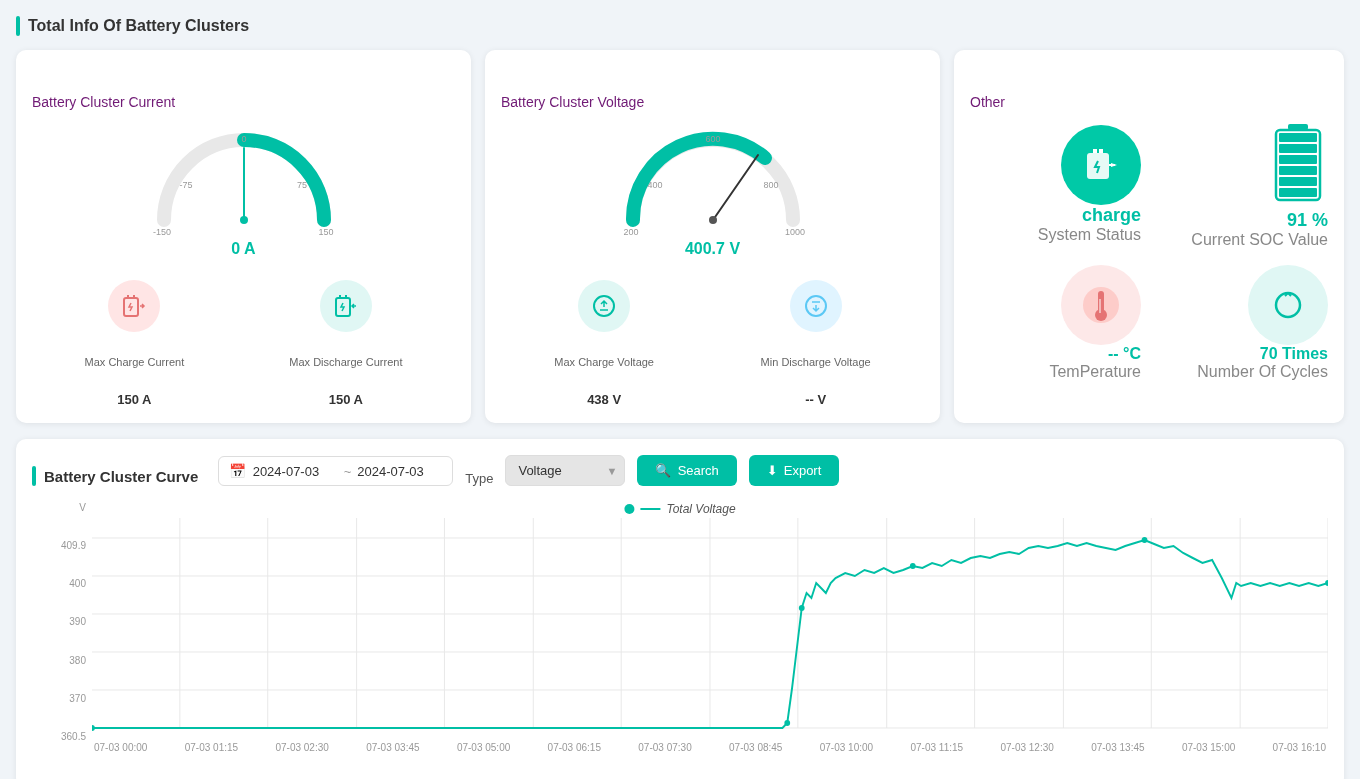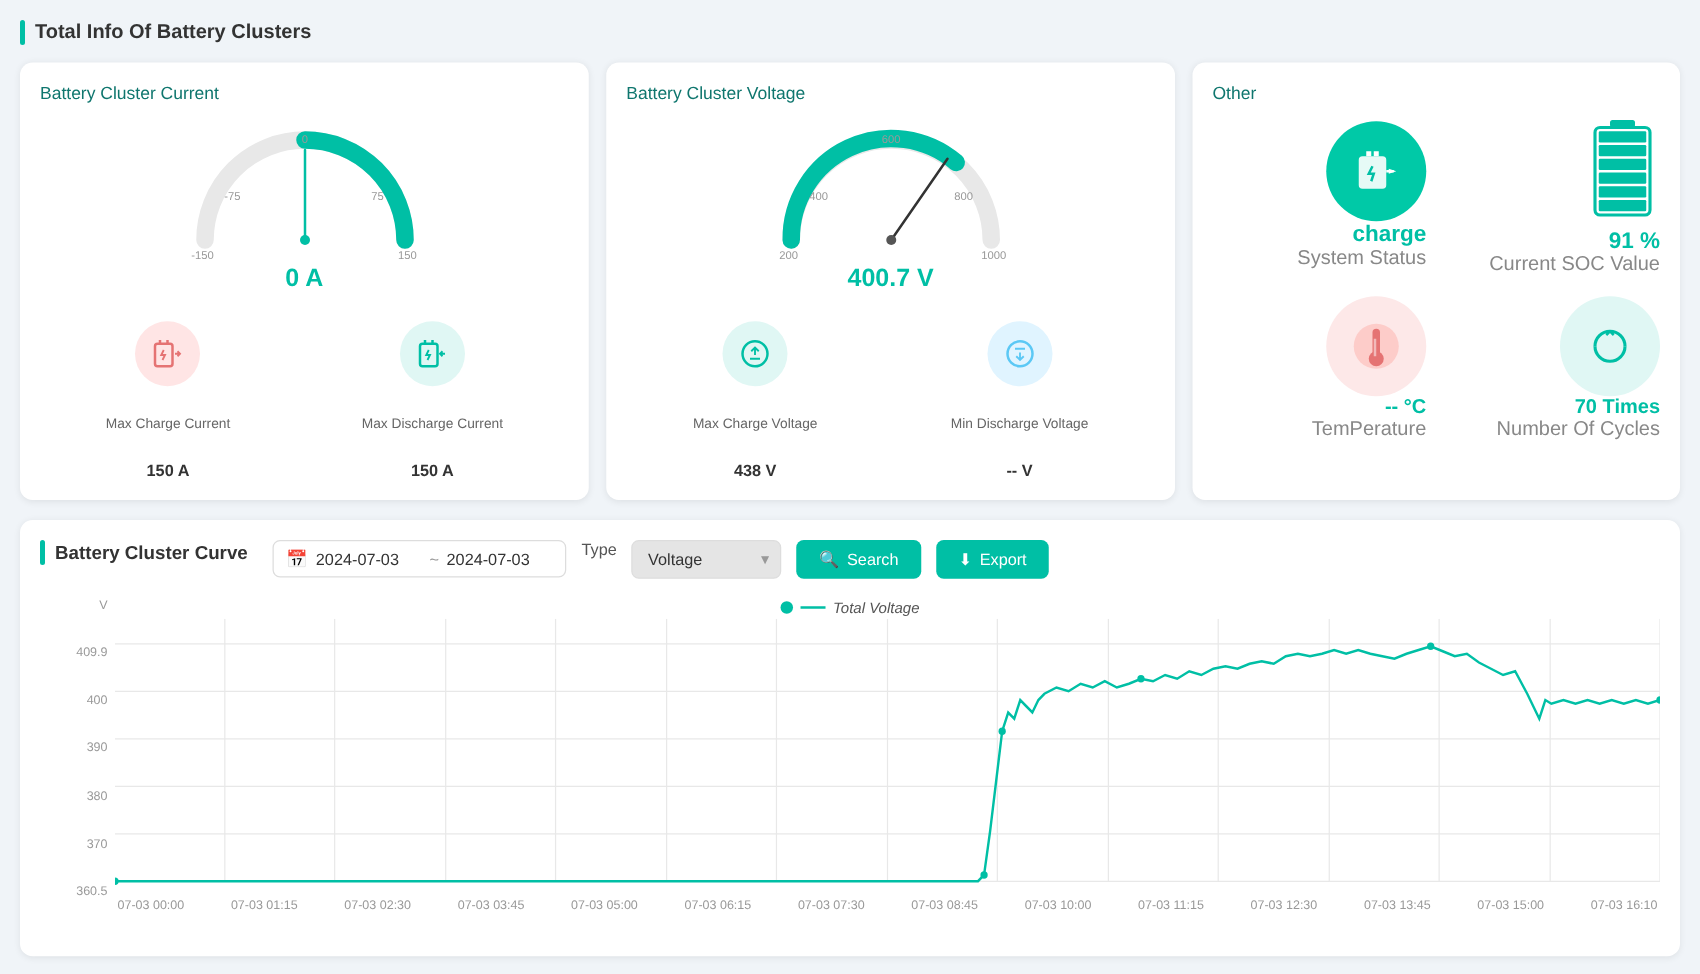--- a/index.html
+++ b/index.html
@@ -18,25 +18,25 @@
     .top-cards { display: flex; gap: 14px; margin-bottom: 16px; }
     
     .card {
       background: #fff; border-radius: 10px; padding: 16px;
       box-shadow: 0 1px 6px rgba(0,0,0,0.08);
     }
     .card-current { flex: 1; }
     .card-voltage { flex: 1; }
     .card-other { flex: 0 0 390px; }
     
-    .card-title { font-size: 14px; color: #0f766e; margin-bottom: 10px; }
+    .card-title { font-size: 14px; color: #701a75; margin-bottom: 10px; margin-top: 28px; }
     
     
     .gauge-container { display: flex; justify-content: center; align-items: center; flex-direction: column; }
-    .gauge-value { text-align: center; color: #00bfa5; font-size: 20px; font-weight: bold; margin-bottom: 12px; }
+    .gauge-value { text-align: center; color: #00bfa5; font-size: 16px; font-weight: bold; margin-bottom: 12px; }
     
     
     .icons-row { display: flex; justify-content: space-around; margin-top: 10px; }
     .icon-item { display: flex; flex-direction: column; align-items: center; gap: 24px; }
     .icon-circle {
       width: 52px; height: 52px; border-radius: 50%; display: flex; align-items: center; justify-content: center;
       font-size: 22px;
     }
     .icon-circle.red-bg { background: #ffe5e5; }
     .icon-circle.teal-bg { background: #e0f7f4; }
@@ -47,21 +47,21 @@
     .other-inner { display: grid; grid-template-columns: 1fr 1fr; gap: 16px; align-items: center; }
     .other-item { display: flex; flex-direction: column; align-items: flex-end; gap: 0; }
     .other-big-icon { width: 80px; height: 80px; border-radius: 50%; display: flex; align-items: center; justify-content: center; font-size: 36px; }
     .other-big-icon.teal { background: #00c9a7; }
     .other-big-icon.light-teal { background: #e0f7f4; }
     .other-label { font-size: 16px; color: #888; }
     .other-value { font-size: 18px; font-weight: bold; color: #00bfa5; }
     
     
     .curve-section { background: #fff; border-radius: 10px; padding: 16px; box-shadow: 0 1px 6px rgba(0,0,0,0.08); }
-    .curve-header { display: flex; align-items: flex-start; gap: 12px; margin-bottom: 16px; flex-wrap: wrap; }
+    .curve-header { display: flex; align-items: flex-end; gap: 12px; margin-bottom: 16px; flex-wrap: wrap; }
     .curve-title { display: flex; align-items: center; gap: 8px; font-size: 15px; font-weight: bold; color: #333; margin-right: 8px; }
     
     .date-range { display: flex; align-items: center; gap: 6px; border: 1px solid #ddd; border-radius: 6px; padding: 6px 10px; background: #fff; }
     .date-range input { border: none; outline: none; font-size: 13px; color: #333; width: 85px; }
     .tilde { color: #999; }
     
     .type-label { font-size: 13px; color: #555; }
     .type-select-wrap { position: relative; }
     .type-select {
       appearance: none; border: 1px solid #ddd; border-radius: 6px; padding: 7px 30px 7px 12px;

